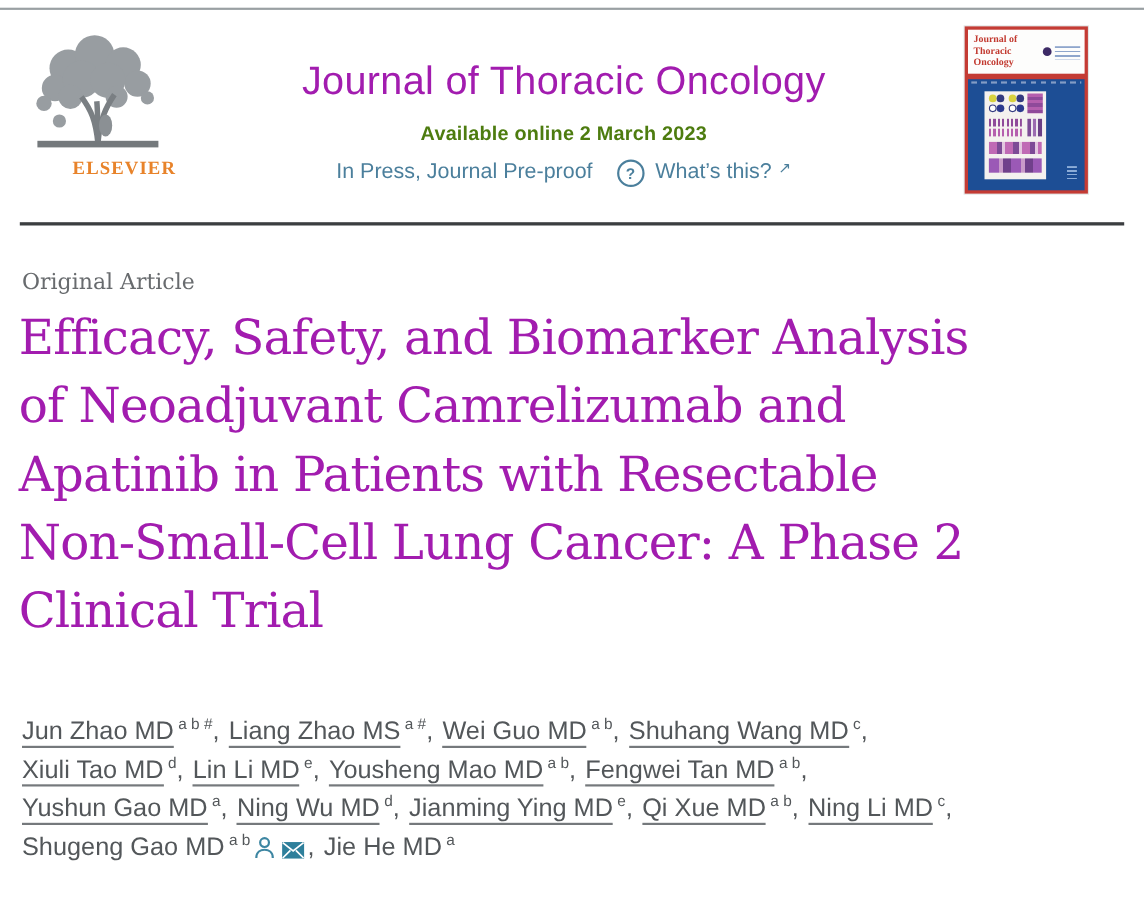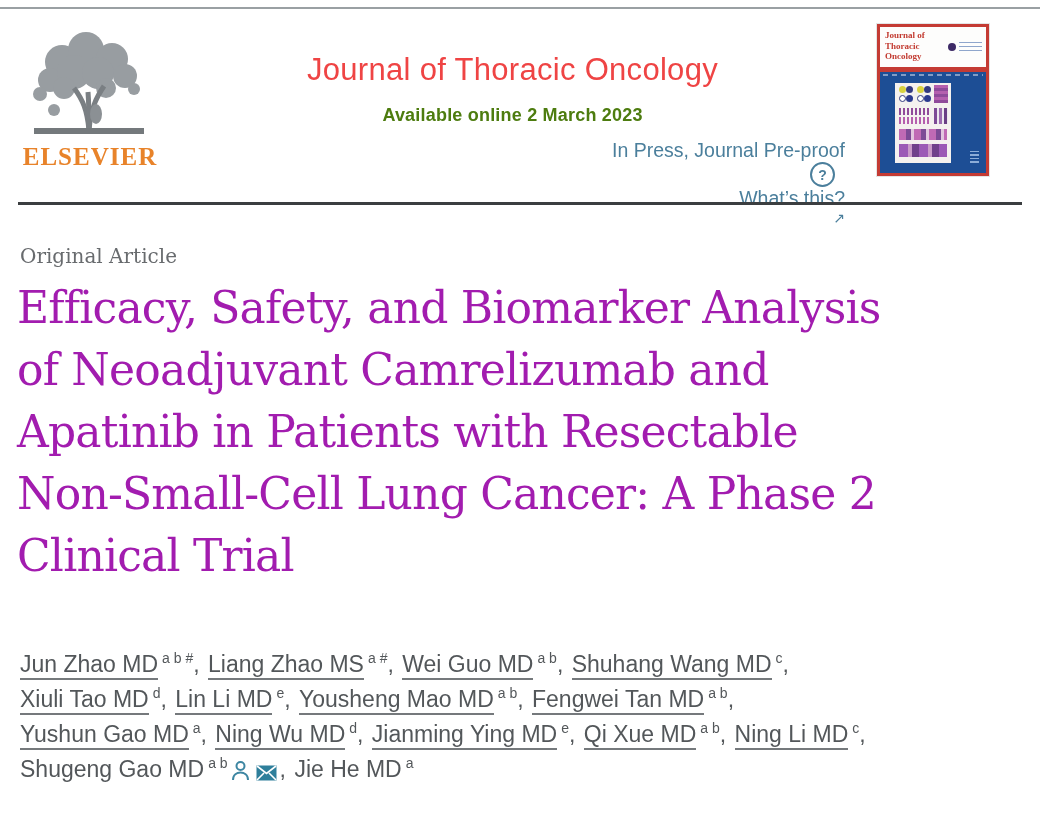--- a/index.html
+++ b/index.html
@@ -5,28 +5,28 @@
   html,body{margin:0;padding:0;background:#ffffff;}
   .page{position:relative;width:1040px;height:838px;background:#ffffff;overflow:hidden;
         font-family:"Liberation Sans",sans-serif;}
 
   
   .top-hairline{position:absolute;top:7px;left:0;width:100%;height:2px;background:#9aa0a3;}
 
   
   .logo{position:absolute;left:18px;top:26px;width:142px;text-align:center;cursor:pointer;}
   .logo svg{display:block;margin:0 auto;}
-  .elsevier-word{font-family:"Liberation Serif",serif;font-size:25px;font-weight:bold;
-                 color:#e8832a;letter-spacing:1px;margin-top:3px;text-align:center;padding-left:2px;}
+  .elsevier-word{font-family:"Liberation Serif",serif;font-size:17px;font-weight:bold;
+                 color:#e8832a;letter-spacing:1px;margin-top:3px;text-align:right;padding-left:2px;}
 
   .head-center{position:absolute;left:180px;right:195px;top:52px;text-align:center;}
-  .journal-title{font-size:31px;color:#ef4444;letter-spacing:.3px;cursor:pointer;}
+  .journal-title{font-size:36px;color:#a21caf;letter-spacing:.3px;cursor:pointer;}
   .avail{margin-top:17px;font-size:18px;font-weight:bold;color:#4d7c0f;letter-spacing:.2px;}
   .inpress-row{margin-top:13px;font-size:19.5px;color:#4b7f9c;display:flex;
-               justify-content:center;align-items:flex-end;flex-direction:column;}
+               justify-content:center;align-items:flex-start;}
   .link{color:#4b7f9c;cursor:pointer;}
   .q-icon{width:21px;height:21px;border:2px solid #4b7f9c;border-radius:50%;
           display:inline-flex;align-items:center;justify-content:center;
           font-size:14px;font-weight:bold;color:#4b7f9c;margin:0 10px 0 22px;cursor:pointer;}
   .ext-arrow{font-family:"DejaVu Sans",sans-serif;font-size:14px;margin-left:6px;color:#4b7f9c;}
 
   
   .cover{position:absolute;left:877px;top:24px;width:112px;height:152px;background:#c43b34;
          padding:3px;box-sizing:border-box;cursor:pointer;box-shadow:0 0 0 1px #e3e5e6;}
   .cover-head{background:#fdfdfc;height:40px;margin-bottom:5px;position:relative;padding:3px 0 0 5px;box-sizing:border-box;}

